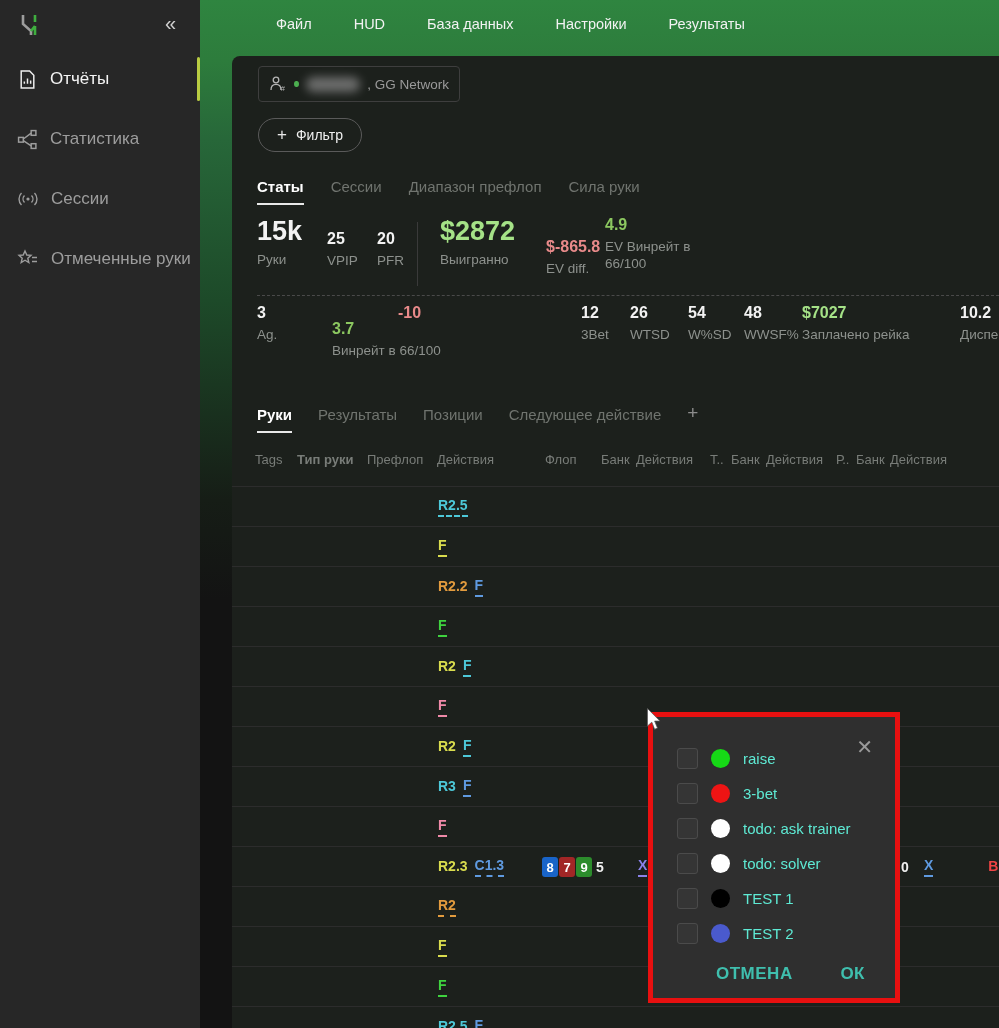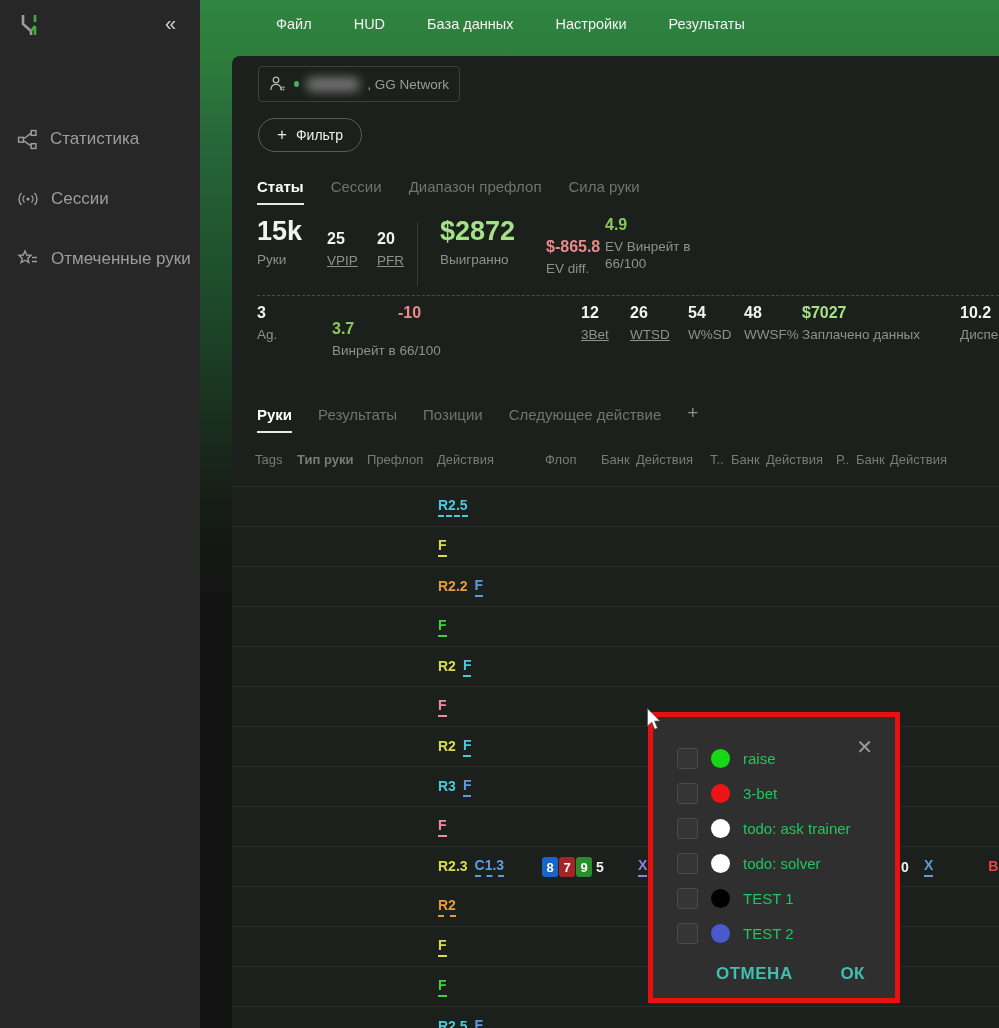--- a/index.html
+++ b/index.html
@@ -56,21 +56,21 @@
   .tab.active { color:#ffffff; font-weight:bold; }
   .tab.active::after { content:""; position:absolute; left:0; right:0; bottom:0;
     height:2px; background:#e8e8e8; }
   .tab.plus { font-size:19px; color:#8b8b8b; padding-bottom:0; line-height:14px; }
 
   
   .stat { position:absolute; }
   .stat .val { font-weight:bold; font-size:16px; color:#f2f2f2; white-space:nowrap; }
   .stat.big .val { font-size:27px; }
   .stat .lab { margin-top:4px; color:#8d918d; font-size:13.5px; line-height:17px; }
-  .stat .lab.link { text-decoration:underline; cursor:default; }
+  .stat .lab.link { cursor:default; }
   .val.c-greenbig { color:#a5e287; }
   .val.c-green { color:#8cc860; }
   .val.c-red { color:#e88a8a; }
   #stats-sep { position:absolute; left:25px; right:0; top:239px;
     border-top:1px dashed #4a4a4a; }
   #stats-divider { position:absolute; left:185px; top:166px; width:1px; height:64px;
     background:#3a3a3a; }
 
   
   #thead { position:absolute; left:0; top:396px; width:100%; height:20px; }
@@ -89,21 +89,21 @@
   
   #dialog { position:absolute; left:648px; top:712px; width:252px; height:291px;
     border:5px solid #e81010; background:#2f2f2f; z-index:20; }
   #dialog-close { position:absolute; right:22px; top:18px; color:#9a9a9a;
     font-size:20px; font-weight:300; cursor:default; }
   .dlg-item { position:absolute; left:24px; right:14px; height:35px; display:flex;
     align-items:center; gap:13px; }
   .cb { width:21px; height:21px; border:1px solid #4b4b4b; background:#353535;
     border-radius:3px; flex:0 0 auto; }
   .dot { width:19px; height:19px; border-radius:50%; flex:0 0 auto; }
-  .dlg-lbl { color:#22c55e; font-size:15px; white-space:nowrap; }
+  .dlg-lbl { color:#5eead4; font-size:15px; white-space:nowrap; }
   .dlg-btn { position:absolute; bottom:14px; color:#3fbfae; font-size:17px;
     font-weight:bold; letter-spacing:.5px; cursor:default; }
   #btn-cancel { left:30px;margin-left:33px; }
   #btn-ok { right:30px; }
 
   #cursor { position:absolute; left:646px; top:708px; z-index:30; }
 </style>
 </head>
 <body>
 
@@ -119,20 +119,28 @@
       </div>
   </div>
 
   <div id="sidebar">
     <svg id="logo" viewBox="0 0 22 26">
       <path d="M5 3 V12 L13 19 V23" stroke="#9d9d9d" stroke-width="2.6" fill="none"></path>
       <path d="M17 3 V10 M17 14 V23 M13 19 L17 14" stroke="#3fae3f" stroke-width="2.6" fill="none"></path>
     </svg>
     <div id="collapse">«</div>
 
+    <div class="side-item active" style="top:55px">
+      <svg width="21" height="21" viewBox="0 0 20 20">
+        <path d="M4 2 h8 l4 4 v12 h-12 z"></path>
+        <path d="M7 14 v-2 M10 14 v-5 M13 14 v-3"></path>
+      </svg>
+      <span class="lbl">Отчёты</span>
+      <span class="active-bar"></span>
+    </div>
     <div class="side-item" style="top:115px">
       <svg width="21" height="21" viewBox="0 0 20 20">
         <rect x="1.5" y="8" width="4.5" height="4.5"></rect>
         <rect x="13.5" y="1.5" width="4.5" height="4.5"></rect>
         <rect x="13.5" y="14" width="4.5" height="4.5"></rect>
         <path d="M6 9.5 L13.5 4 M6 11 L13.5 16"></path>
       </svg>
       <span class="lbl">Статистика</span>
     </div>
     <div class="side-item" style="top:175px">
@@ -228,21 +236,21 @@
         <div class="stat" style="left: 456px; top: 248px;">
           <div class="val">54</div>
           <div class="lab">W%SD</div>
         </div>
         <div class="stat" style="left: 512px; top: 248px;">
           <div class="val">48</div>
           <div class="lab">WWSF%</div>
         </div>
         <div class="stat" style="left: 570px; top: 248px;">
           <div class="val c-greenbig">$7027</div>
-          <div class="lab">Заплачено данных</div>
+          <div class="lab">Заплачено рейка</div>
         </div>
         <div class="stat" style="left: 728px; top: 248px;">
           <div class="val">10.2</div>
           <div class="lab">Дисперсия</div>
         </div>
       </div>
 
     <div id="report-tabs" class="tabs">
         <div class="tab active">Руки</div>
         <div class="tab">Результаты</div>

